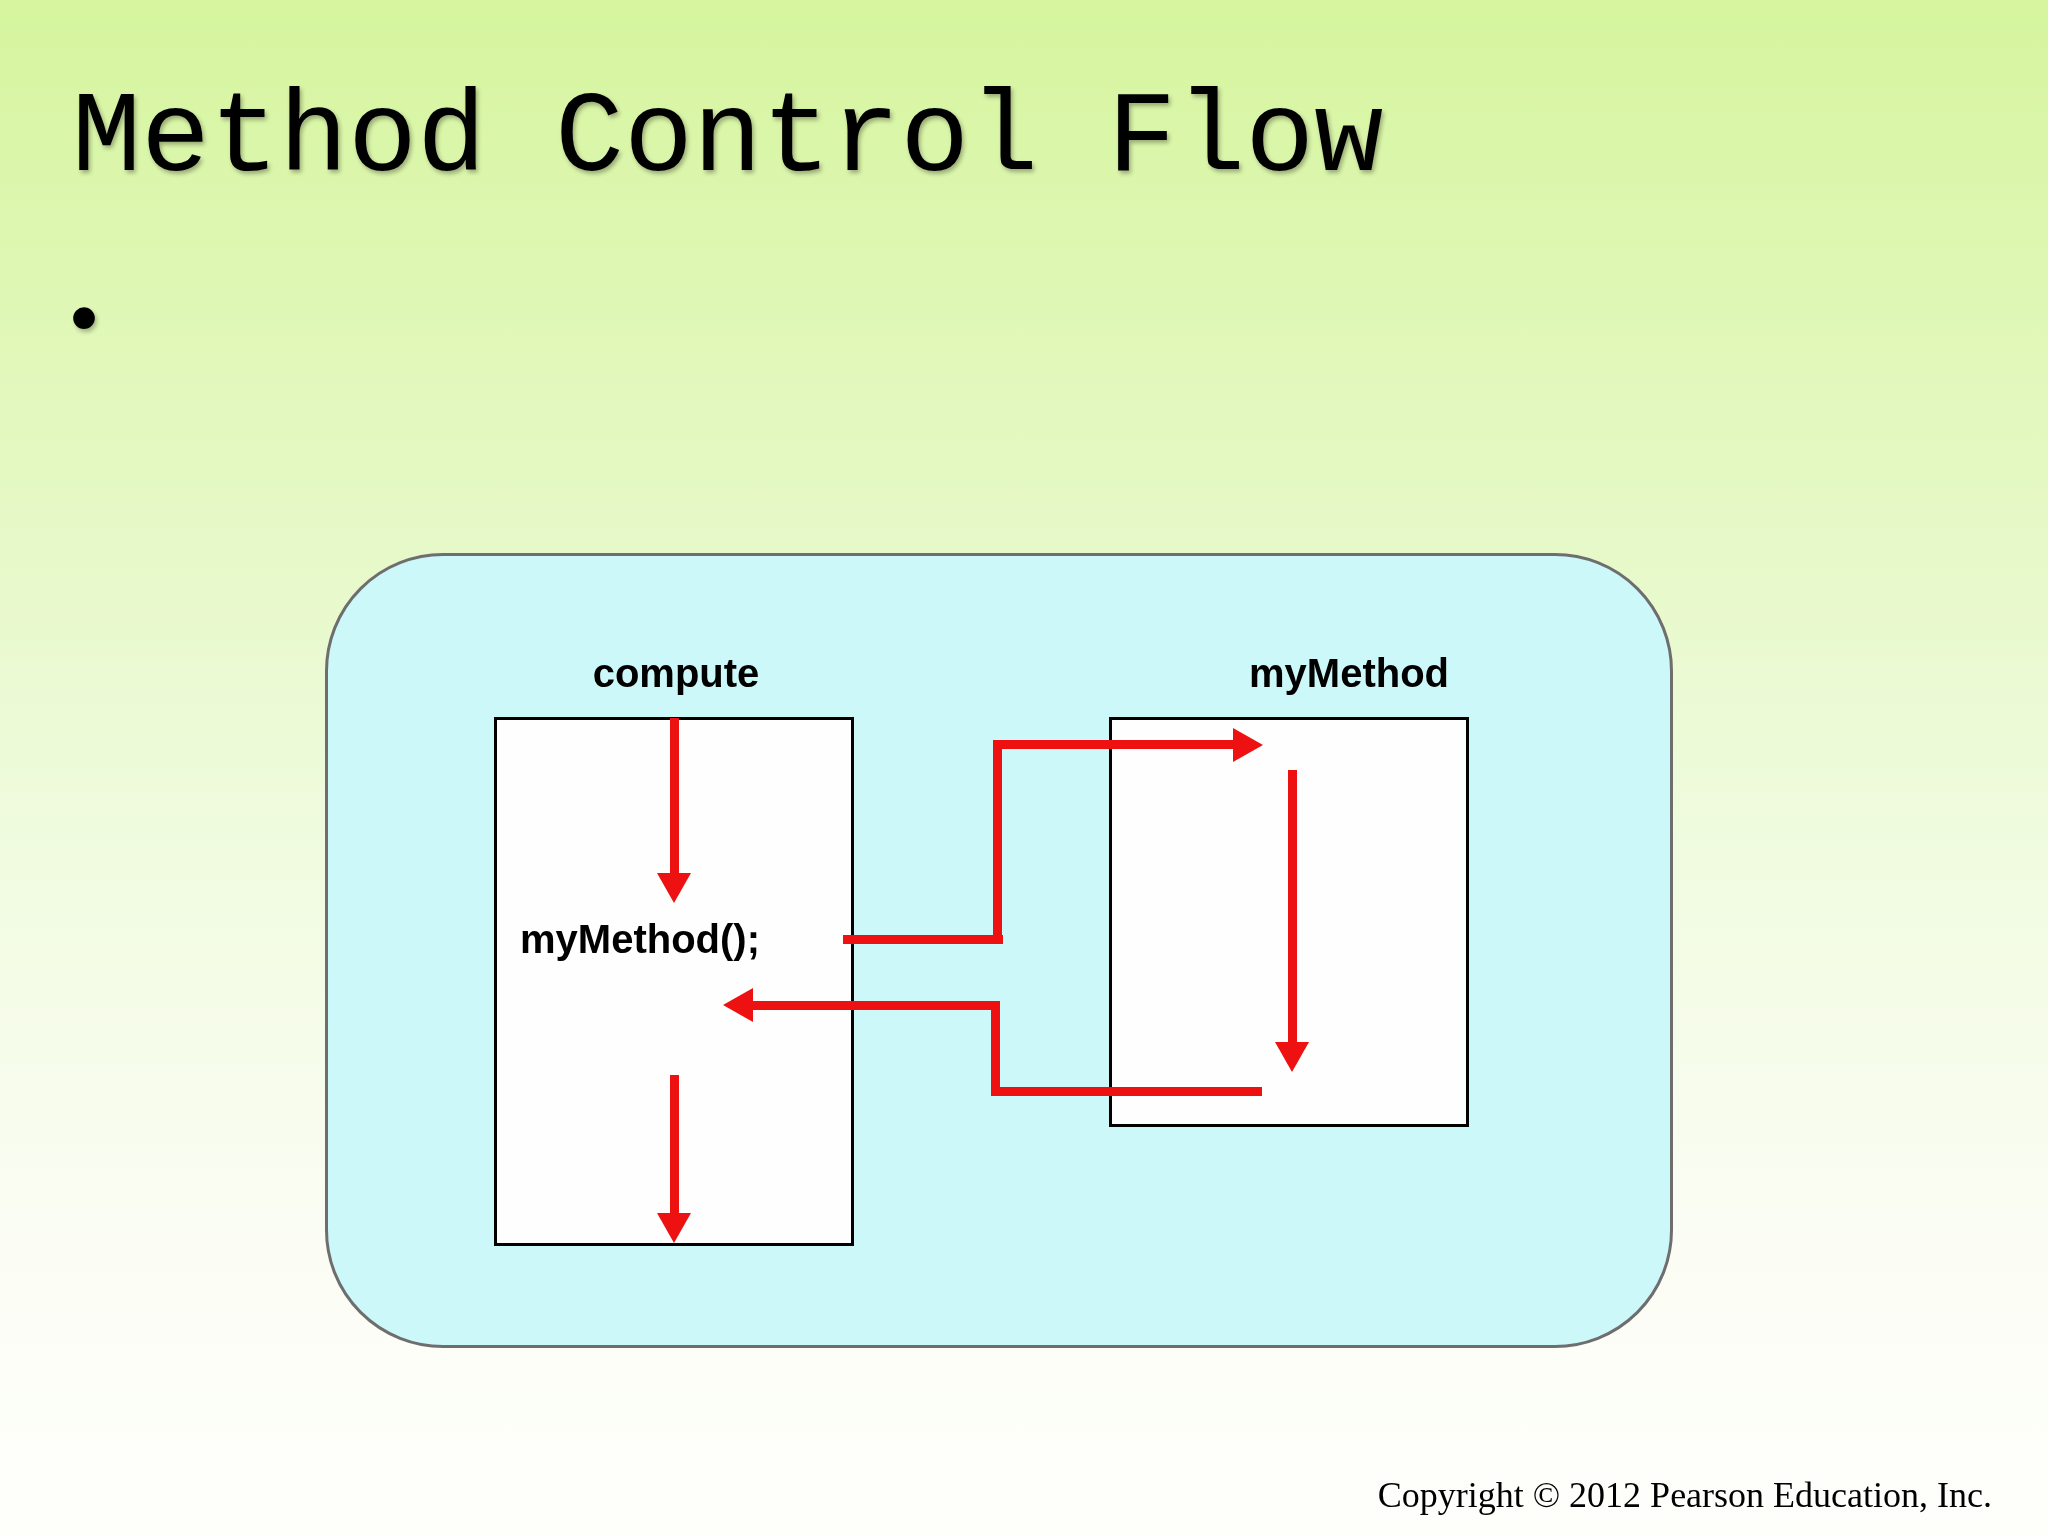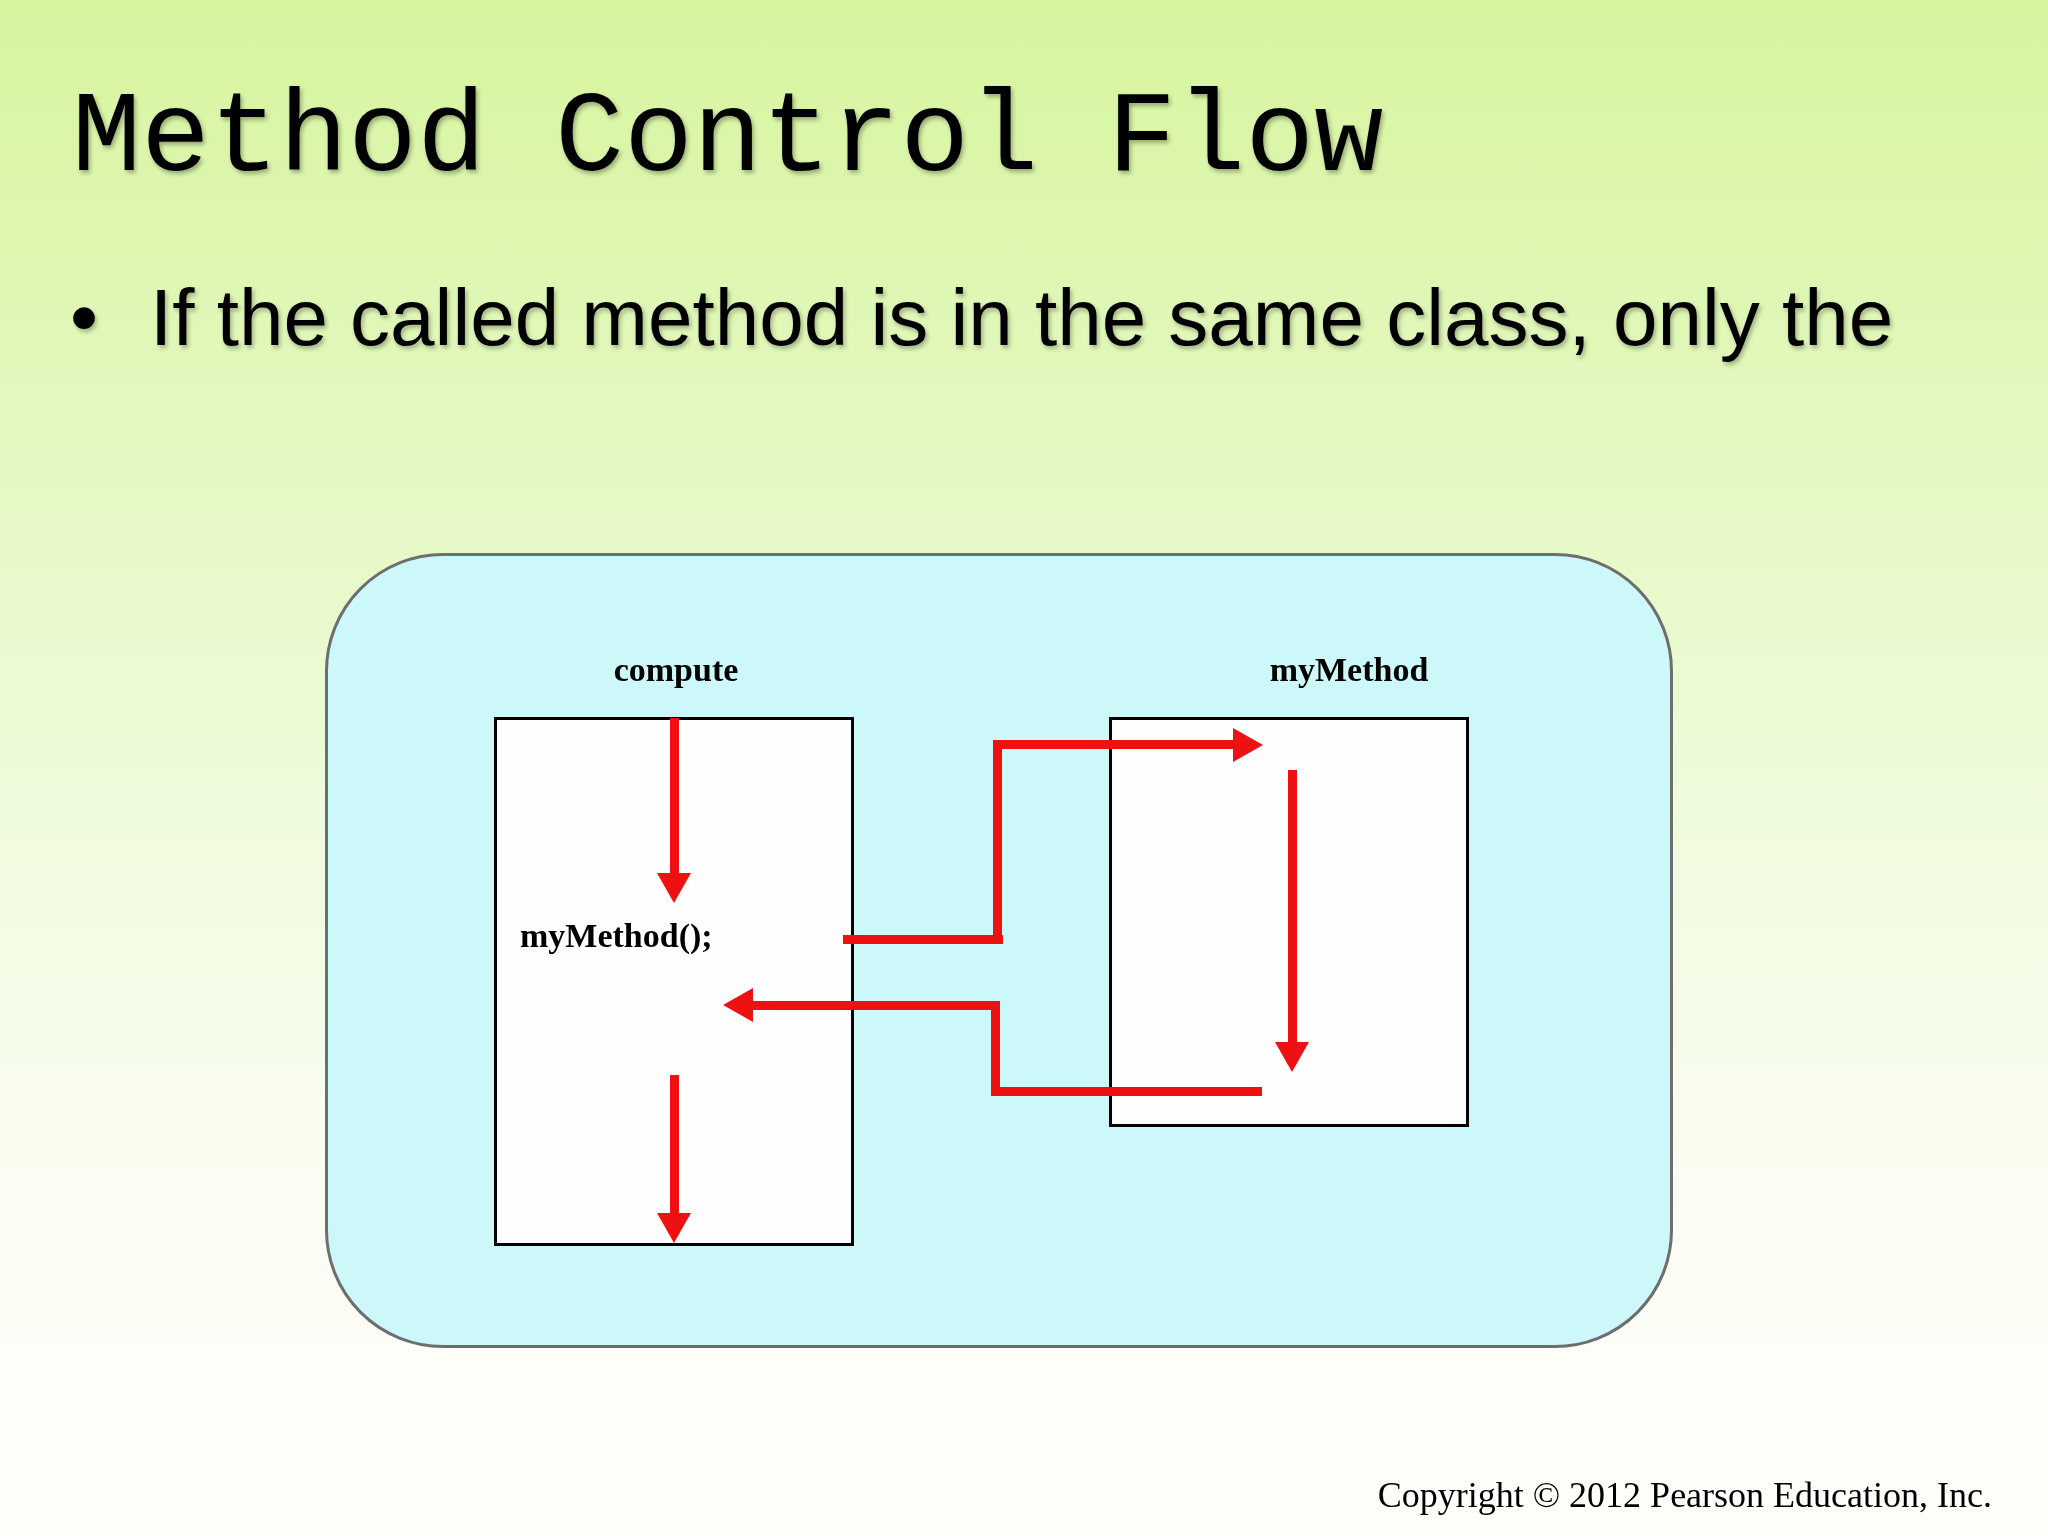--- a/index.html
+++ b/index.html
@@ -53,23 +53,23 @@
     top: 553px;
     width: 1348px;
     height: 795px;
     background: var(--panel_fill);
     border: 3px solid var(--panel_border);
     border-radius: 118px;
     box-sizing: border-box;
   }
 
   .mono-label {
-    font-family: Liberation Serif, serif;
+    font-family: Liberation Sans, sans-serif;
     font-weight: 700;
-    font-size: 34px;
+    font-size: 40px;
     line-height: 1;
     white-space: nowrap;
   }
   .caller-label  { left: 676px; top: 653px; transform: translateX(-50%); }
   .callee-label  { left: 1349px; top: 653px; transform: translateX(-50%); }
   .call-statement { left: 520px; top: 919px; }
 
   .activation-box {
     background: var(--box_fill);
     border: 3px solid var(--box_border);
@@ -95,21 +95,20 @@
 </style>
 </head>
 <body>
 
 <div class="abs slide-title">Method Control Flow</div>
 
 <div class="abs bullet-block">
   <div class="bullet-row">
     <span class="bullet-marker">•</span>
     <span>
-      <span class="bullet-line">If the called method is in the same class, only the</span>
     </span>
   </div>
 </div>
 
 <div class="abs diagram-panel"></div>
 
 <div class="abs mono-label caller-label">compute</div>
 <div class="abs mono-label callee-label">myMethod</div>
 
 <div class="abs activation-box caller-box"></div>

